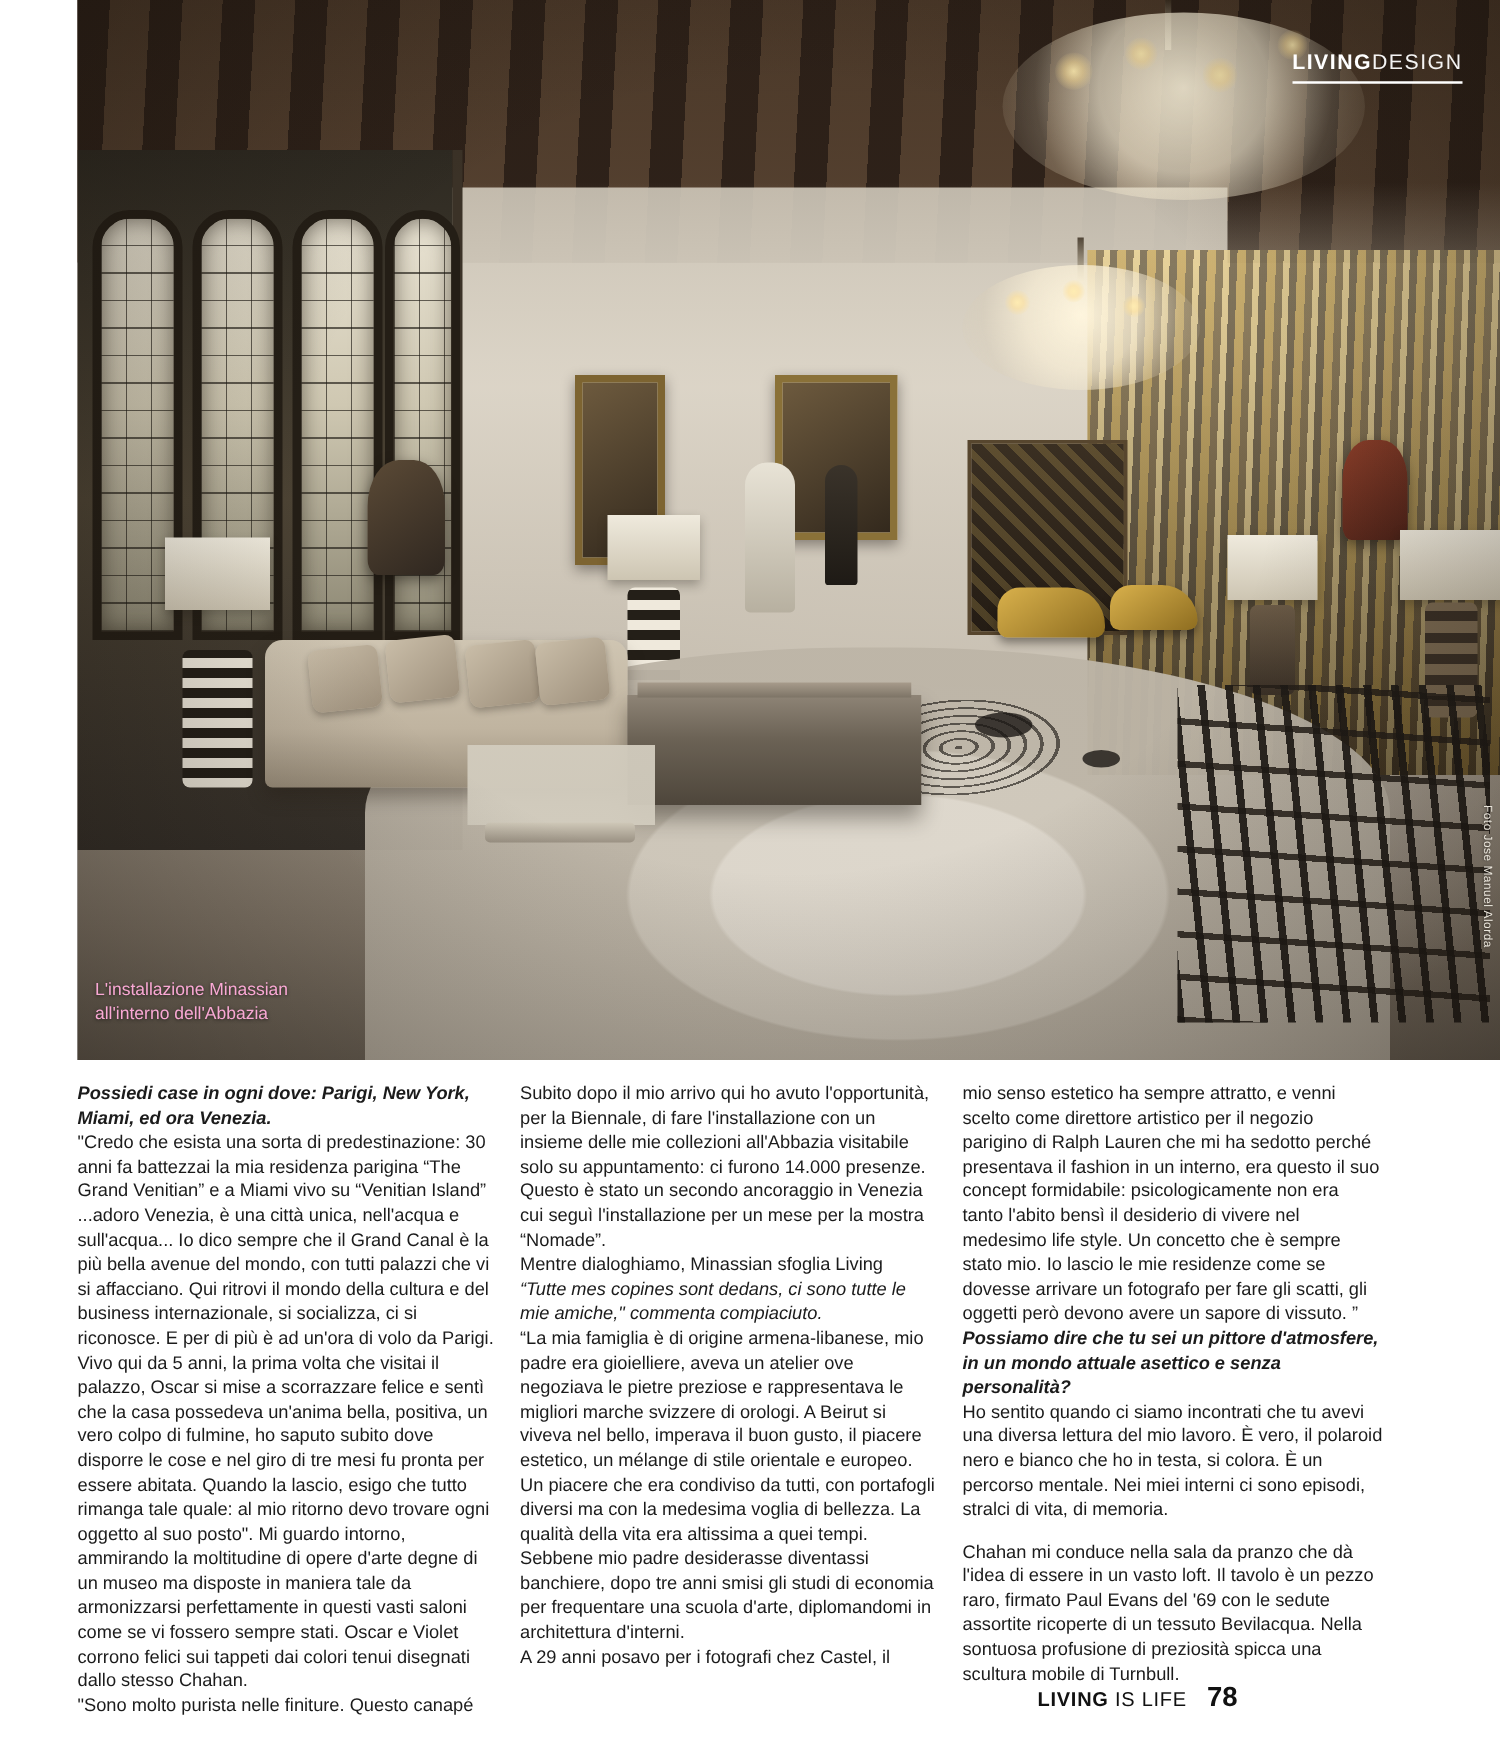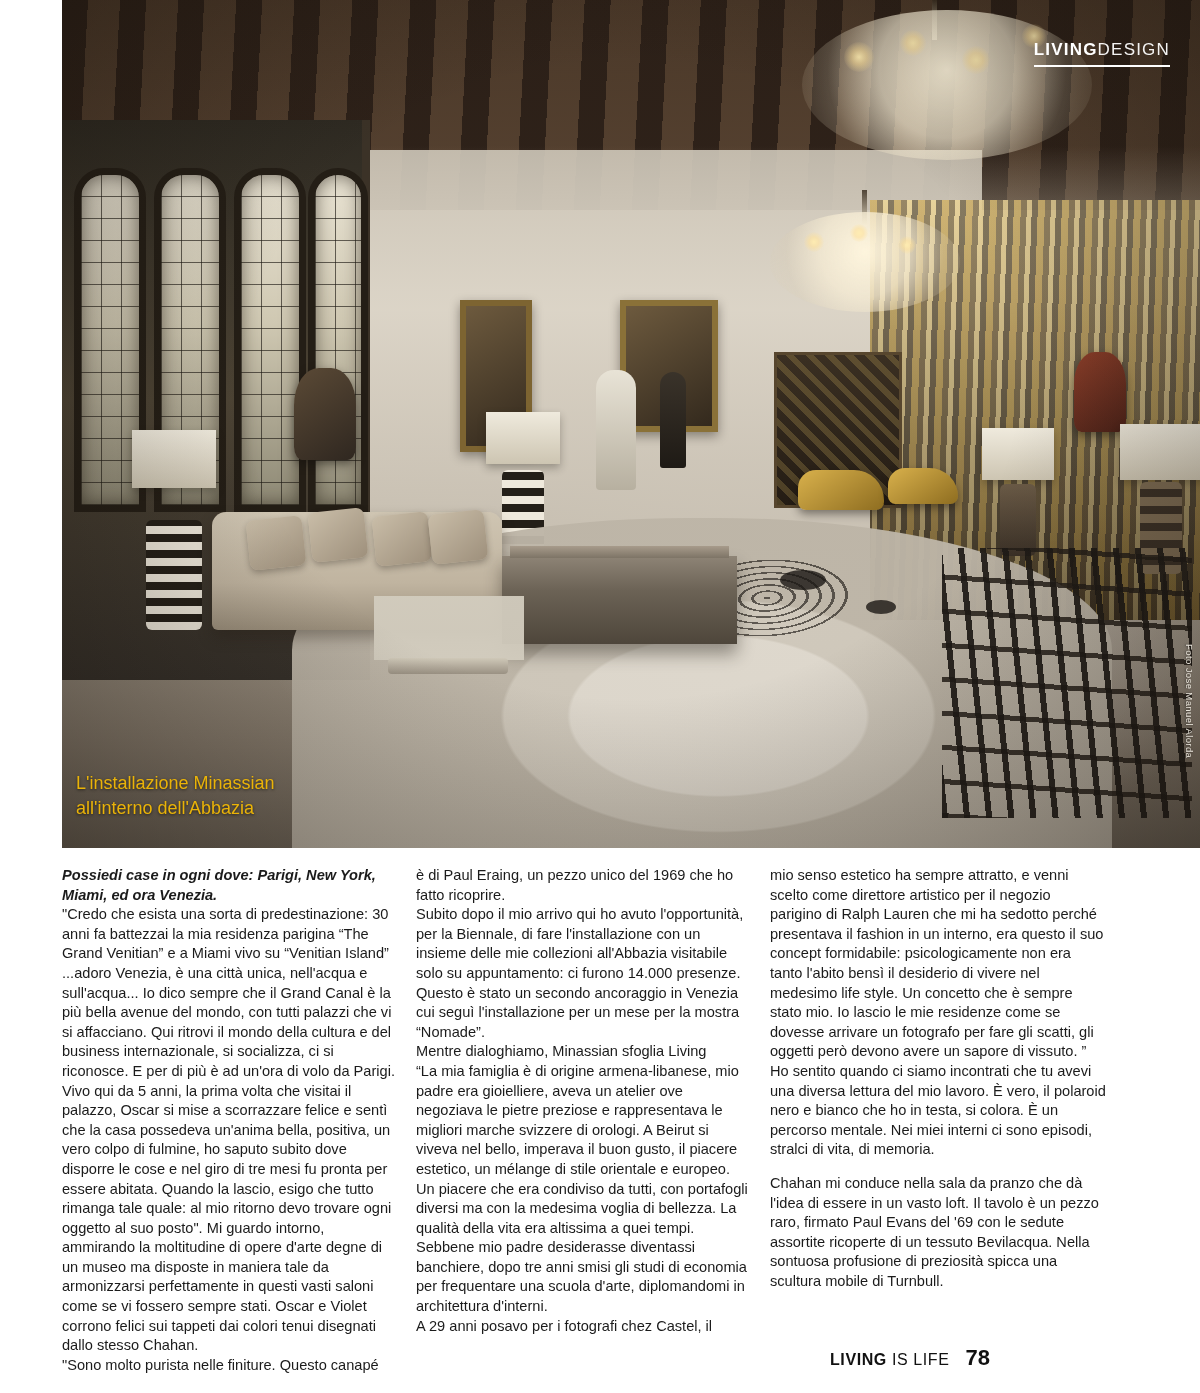--- a/index.html
+++ b/index.html
@@ -259,22 +259,22 @@
     padding-bottom: 5px;
     border-bottom: 2px solid #ffffff;
   }
   .kicker b { font-weight: 700; }
   .kicker span.light { font-weight: 300; opacity: .95; }
 
   .caption {
     position: absolute;
     left: 14px;
     bottom: 28px;
-    color: #eab308;
-    font-size: 18px;
+    color: #f9a8d4;
+    font-size: 14px;
     line-height: 1.35;
     text-shadow: 0 1px 3px rgba(0,0,0,.6);
   }
 
   .credit {
     position: absolute;
     right: 5px;
     bottom: 90px;
     color: #e9e4da;
     font-size: 9.5px;
@@ -411,29 +411,30 @@
 
   <div class="columns">
 
     <div class="col">
       <p class="q">Possiedi case in ogni dove: Parigi, New York, Miami, ed ora Venezia.</p>
       <p>  "Credo che esista una sorta di predestinazione: 30 anni fa battezzai la mia residenza parigina “The Grand Venitian” e a Miami vivo su “Venitian Island” ...adoro Venezia, è una città unica, nell'acqua e sull'acqua... Io dico sempre che il Grand Canal è la più bella avenue del mondo, con tutti palazzi che vi si affacciano. Qui ritrovi il mondo della cultura e del business internazionale, si socializza, ci si riconosce. E per di più è ad un'ora di volo da Parigi. Vivo qui da 5 anni, la prima volta che visitai il palazzo, Oscar si mise a scorrazzare felice e sentì che la casa possedeva un'anima bella, positiva, un vero colpo di fulmine, ho saputo subito dove disporre le cose e nel giro di tre mesi fu pronta per essere abitata. Quando la lascio, esigo che tutto rimanga tale quale: al mio ritorno devo trovare ogni oggetto al suo posto". Mi guardo intorno, ammirando la moltitudine di opere d'arte degne di un museo ma disposte in maniera tale da armonizzarsi perfettamente in questi vasti saloni come se vi fossero sempre stati. Oscar e Violet corrono felici sui tappeti dai colori tenui disegnati dallo stesso Chahan.</p>
       <p>  "Sono molto purista nelle finiture. Questo canapé</p>
     </div>
 
     <div class="col">
-      <p>è di Paul Eraing, un pezzo unico del 1969 che ho fatto ricoprire.</p>
       <p>  Subito dopo il mio arrivo qui ho avuto l'opportunità, per la Biennale, di fare l'installazione con un insieme delle mie collezioni all'Abbazia visitabile solo su appuntamento: ci furono 14.000 presenze. Questo è stato un secondo ancoraggio in Venezia cui seguì l'installazione per un mese per la mostra “Nomade”.</p>
       <p>  Mentre dialoghiamo, Minassian sfoglia Living</p>
+      <p class="it">“Tutte mes copines sont dedans, ci sono tutte le mie amiche," commenta compiaciuto.</p>
       <p>  “La mia famiglia è di origine armena-libanese, mio padre era gioielliere, aveva un atelier ove negoziava le pietre preziose e rappresentava le migliori marche svizzere di orologi. A Beirut si viveva nel bello, imperava il buon gusto, il piacere estetico, un mélange di stile orientale e europeo. Un piacere che era condiviso da tutti, con portafogli diversi ma con la medesima voglia di bellezza.  La qualità della vita era altissima a quei tempi. Sebbene mio padre desiderasse diventassi banchiere, dopo tre anni smisi gli studi di economia per frequentare una scuola d'arte, diplomandomi in architettura d'interni.</p>
       <p>  A 29 anni posavo per i fotografi chez Castel, il</p>
     </div>
 
     <div class="col">
       <p>mio senso estetico ha sempre attratto, e venni scelto come direttore artistico per il negozio parigino di Ralph Lauren che mi ha sedotto perché presentava il fashion in un interno, era questo il suo concept formidabile: psicologicamente non era tanto l'abito bensì il desiderio di vivere nel medesimo life style. Un concetto che è sempre stato mio. Io lascio le mie residenze come se dovesse arrivare un fotografo per fare gli scatti, gli oggetti però devono avere un sapore di vissuto. ”</p>
+      <p class="q">Possiamo dire che tu sei un pittore d'atmosfere, in un mondo attuale asettico e senza personalità?</p>
       <p>Ho sentito quando ci siamo incontrati che tu avevi una diversa lettura del mio lavoro. È vero, il polaroid nero e bianco che ho in testa, si colora. È un percorso mentale. Nei miei interni ci sono episodi, stralci di vita, di memoria.</p>
       <p style="height:14px"></p>
       <p>Chahan mi conduce nella sala da pranzo che dà l'idea di essere in un vasto loft. Il tavolo è un pezzo raro, firmato Paul Evans del '69 con le sedute assortite ricoperte di un tessuto Bevilacqua. Nella sontuosa profusione di preziosità spicca una scultura mobile di Turnbull.</p>
     </div>
 
   </div>
 
   <div class="footer">
     <div class="brand"><b>LIVING</b><span> IS LIFE</span></div>
     <div class="pageno">78</div>

